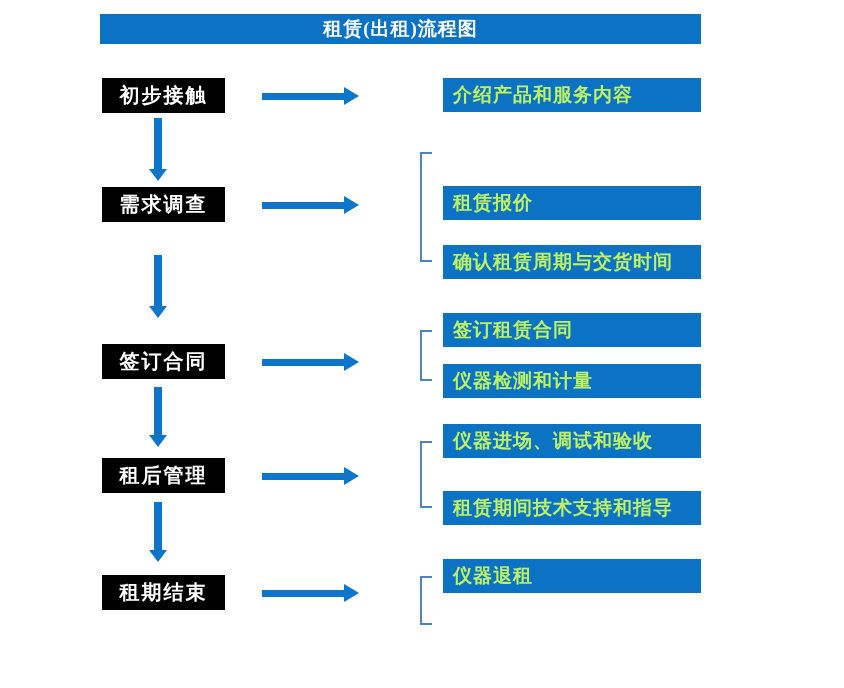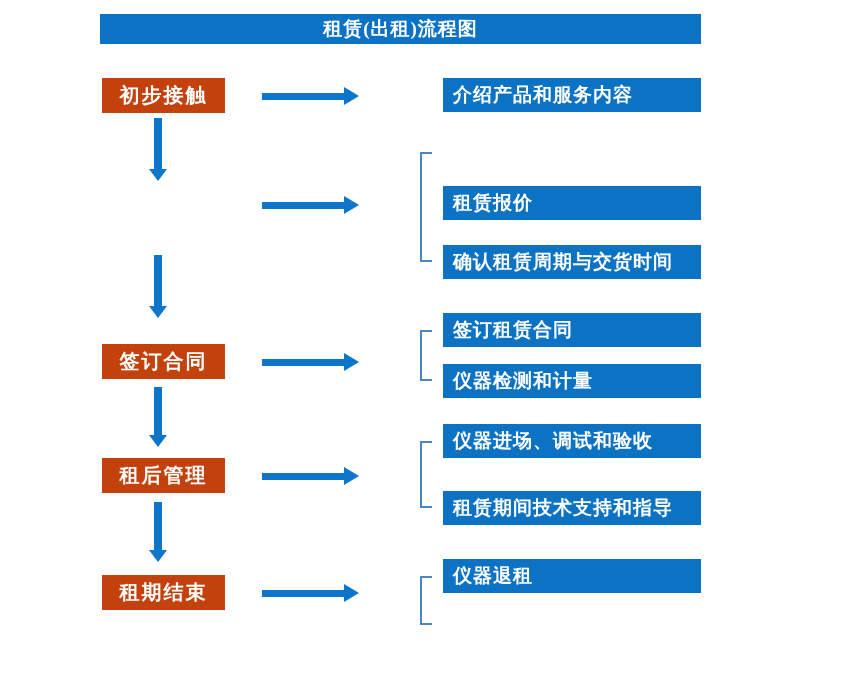--- a/index.html
+++ b/index.html
@@ -24,34 +24,34 @@
     font-size: 19px;
     font-weight: bold;
     text-align: center;
     line-height: 30px;
     letter-spacing: 1px;
   }
   .stage-box {
     position: absolute;
     left: 102px;
     width: 123px; height: 35px;
-    background: #c2410c;
+    background: #000000;
     color: #ffffff;
     font-size: 20px;
     font-weight: bold;
     text-align: center;
     line-height: 35px;
     letter-spacing: 2px;
   }
   .detail-box {
     position: absolute;
     left: 443px;
     width: 258px; height: 34px;
     background: #0b72c4;
-    color: #ffffff;
+    color: #bef264;
     font-size: 19px;
     font-weight: bold;
     line-height: 34px;
     padding-left: 10px;
     box-sizing: border-box;
     letter-spacing: 1px;
     white-space: nowrap;
   }
   .h-arrow {
     position: absolute;
@@ -103,20 +103,21 @@
   }
 </style>
 </head>
 <body>
 
 <div class="canvas">
 
   <div class="title-bar">租赁(出租)流程图</div>
 
   <div class="stage-box" style="top:78px">初步接触</div>
+  <div class="stage-box" style="top:187px">需求调查</div>
   <div class="stage-box" style="top:344px">签订合同</div>
   <div class="stage-box" style="top:458px">租后管理</div>
   <div class="stage-box" style="top:575px">租期结束</div>
 
   <div class="v-arrow" style="top:118px;height:63px">
     <div class="shaft"></div>
     <div class="head"></div>
   </div>
   <div class="v-arrow" style="top:255px;height:63px">
     <div class="shaft"></div>

